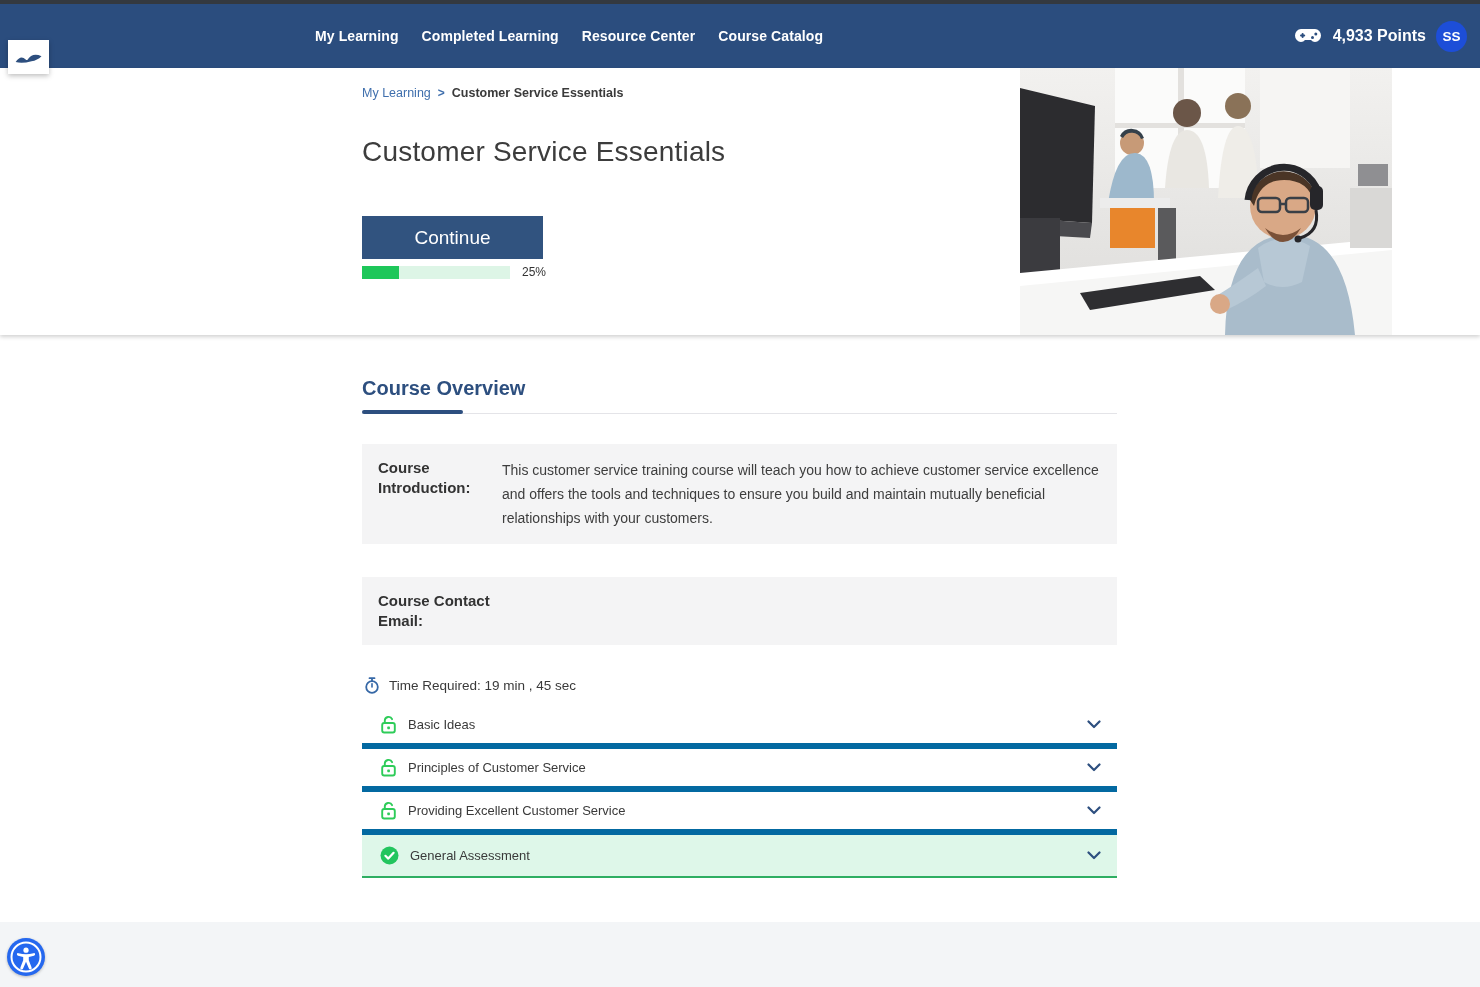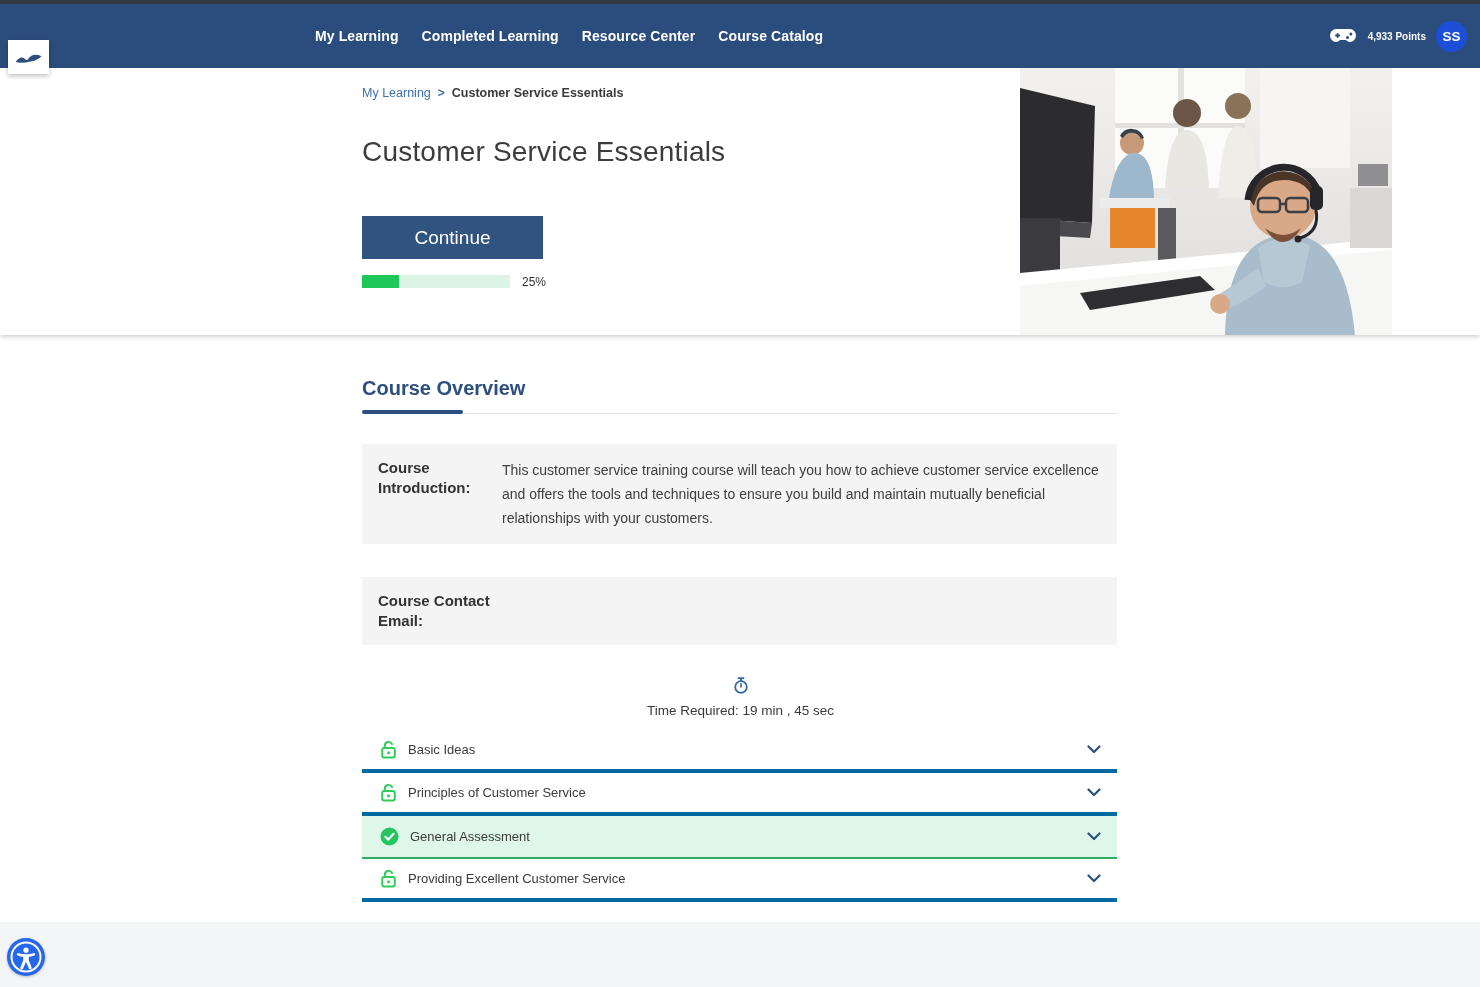--- a/index.html
+++ b/index.html
@@ -6,57 +6,57 @@
   html,body { width:1480px; height:987px; background:#fff; font-family:"Liberation Sans", sans-serif; overflow:hidden; }
 
   
   .top-strip { height:4px; background:#34393f; }
   .navbar { position:relative; height:64px; background:#2b4d7e; display:flex; align-items:center; }
   .logo-box { position:absolute; left:8px; top:36px; width:41px; height:34px; background:#fff;
               box-shadow:0 2px 5px rgba(0,0,0,.25); display:flex; align-items:center; justify-content:center; z-index:5; }
   .nav-items { display:flex; gap:23px; margin-left:315px; }
   .nav-item { color:#fff; font-size:14px; font-weight:700; cursor:pointer; letter-spacing:.1px; }
   .nav-right { position:absolute; right:13px; top:0; height:64px; display:flex; align-items:center; gap:10px; }
-  .points-wrap { display:flex; align-items:center; gap:12px; color:#fff; font-size:10px; font-weight:700;padding-left:23px; }
+  .points-wrap { display:flex; align-items:center; gap:12px; color:#fff; font-size:16px; font-weight:700;padding-left:23px; }
   .avatar { width:31px; height:31px; border-radius:50%; background:#1d4ed8; color:#fff; font-size:13.5px; font-weight:700;
             display:flex; align-items:center; justify-content:center; cursor:pointer; }
 
   
   .header-band { position:relative; height:267px; background:#fff; box-shadow:0 2px 4px rgba(0,0,0,.18); z-index:2; }
   .header-left { padding-left:362px; padding-top:18px; }
   .breadcrumb { display:flex; align-items:center; gap:7px; font-size:12.5px; }
   .crumb-link { color:#3f6fad; font-weight:500; cursor:pointer; }
   .crumb-sep { color:#3f6fad; font-weight:700; font-size:12px; }
   .crumb-current { color:#3a3a3a; font-weight:700; }
   .course-title { margin-top:36px; font-size:28px; font-weight:500; color:#3c3c3c; letter-spacing:.2px; }
   .continue-btn { margin-top:48px; width:181px; height:43px; background:#31537f; border:none; color:#fff;
                   font-family:"Liberation Sans",sans-serif; font-size:19px; font-weight:400; cursor:pointer; display:block; }
-  .progress-row { margin-top:16px; display:flex; align-items:flex-start; gap:12px; }
+  .progress-row { margin-top:6px; display:flex; align-items:center; gap:12px; }
   .progress-track { width:148px; height:13px; background:#ddf5e6; position:relative; }
   .progress-fill { height:100%; background:#1ec75a; }
   .progress-label { font-size:12px; color:#333; font-weight:500; }
   .hero { position:absolute; top:0; right:88px; width:372px; height:267px; overflow:hidden; }
 
   
   .main { padding-left:362px; padding-top:42px; background:#fff; }
   .content-col { width:755px; }
   .tab-row { position:relative; }
   .tab { display:inline-block; color:#2d4f7f; font-size:20px; font-weight:700; padding-bottom:13px; cursor:pointer; }
   .tab-underline-track { height:1px; background:#e4e4e8; width:755px; position:relative; }
   .tab-underline { position:absolute; left:0; top:-3px; width:101px; height:4px; background:#2d4f7f; border-radius:2px; }
 
   .info-box { background:#f4f4f5; margin-top:30px; padding:14px 16px; display:flex; align-items:flex-start; }
   .info-label { flex:0 0 124px; font-size:15px; font-weight:700; color:#333; line-height:20px; }
   .info-value { flex:1; font-size:14px; color:#3d3d3d; line-height:24px; }
 
-  .time-row { margin-top:32px; display:flex; align-items:center; gap:9px; padding-left:2px;flex-direction:column; }
+  .time-row { margin-top:32px; display:flex; align-items:center; gap:9px; padding-left:2px; }
   .time-text { font-size:13.5px; color:#3a3a3a; }
 
   .sections { margin-top:12px; }
-  .section-row { display:flex; align-items:center; height:43px; padding:0 16px 0 18px; border-bottom:4px solid #0369a1; cursor:pointer; }
+  .section-row { display:flex; align-items:center; height:43px; padding:0 16px 0 18px; border-bottom:6px solid #0369a1; cursor:pointer; }
   .section-row .sec-title { margin-left:11px; font-size:13px; font-weight:500; color:#3a3a3a; flex:1; }
   .section-row.completed { background:#def7e9; border-bottom:2px solid #2eae62; }
 
   
   .footer { position:absolute; left:0; bottom:0; width:1480px; height:65px; background:#f3f5f7; }
   .a11y-btn { position:absolute; left:7px; top:16px; width:38px; height:38px; border-radius:50%; background:#2568ef;
               border:none; cursor:pointer; display:flex; align-items:center; justify-content:center; box-shadow:0 1px 3px rgba(0,0,0,.25); }
   .icon { display:inline-flex; align-items:center; justify-content:center; }
 </style>
 </head>
@@ -231,44 +231,44 @@
           </svg>
         </span>
         <span class="sec-title">Principles of Customer Service</span>
         <span class="icon">
           <svg width="14" height="9" viewBox="0 0 14 9">
               <polyline points="1.5,1.5 7,7 12.5,1.5" fill="none" stroke="#2d4f7f" stroke-width="2.2" stroke-linecap="round" stroke-linejoin="round"></polyline>
             </svg>
         </span>
       </div>
 
-      <div class="section-row completed">
-        <span class="icon">
-          <svg width="19" height="19" viewBox="0 0 19 19">
-            <circle cx="9.5" cy="9.5" r="9" fill="#22c55e"></circle>
-            <polyline points="5.4,9.8 8.3,12.6 13.6,6.8" fill="none" stroke="#ffffff" stroke-width="2.2" stroke-linecap="round" stroke-linejoin="round"></polyline>
-          </svg>
-        </span>
-        <span class="sec-title">General Assessment</span>
-        <span class="icon">
-          <svg width="14" height="9" viewBox="0 0 14 9">
-              <polyline points="1.5,1.5 7,7 12.5,1.5" fill="none" stroke="#2d4f7f" stroke-width="2.2" stroke-linecap="round" stroke-linejoin="round"></polyline>
-            </svg>
-        </span>
-      </div>
-
       <div class="section-row">
         <span class="icon">
           <svg width="17" height="19" viewBox="0 0 17 19">
             <rect x="2.2" y="8" width="12.6" height="9.5" rx="2" fill="none" stroke="#2ecc59" stroke-width="1.9"></rect>
             <rect x="7.3" y="11.6" width="2.6" height="2.6" rx="0.6" fill="#2ecc59"></rect>
             <path d="M4.8,8 V5.6 a3.8,3.8 0 0 1 7.3,-1.4" fill="none" stroke="#2ecc59" stroke-width="1.9" stroke-linecap="round"></path>
           </svg>
         </span>
         <span class="sec-title">Providing Excellent Customer Service</span>
+        <span class="icon">
+          <svg width="14" height="9" viewBox="0 0 14 9">
+              <polyline points="1.5,1.5 7,7 12.5,1.5" fill="none" stroke="#2d4f7f" stroke-width="2.2" stroke-linecap="round" stroke-linejoin="round"></polyline>
+            </svg>
+        </span>
+      </div>
+
+      <div class="section-row completed">
+        <span class="icon">
+          <svg width="19" height="19" viewBox="0 0 19 19">
+            <circle cx="9.5" cy="9.5" r="9" fill="#22c55e"></circle>
+            <polyline points="5.4,9.8 8.3,12.6 13.6,6.8" fill="none" stroke="#ffffff" stroke-width="2.2" stroke-linecap="round" stroke-linejoin="round"></polyline>
+          </svg>
+        </span>
+        <span class="sec-title">General Assessment</span>
         <span class="icon">
           <svg width="14" height="9" viewBox="0 0 14 9">
               <polyline points="1.5,1.5 7,7 12.5,1.5" fill="none" stroke="#2d4f7f" stroke-width="2.2" stroke-linecap="round" stroke-linejoin="round"></polyline>
             </svg>
         </span>
       </div>
 
     </div>
   </div>
 </div>

